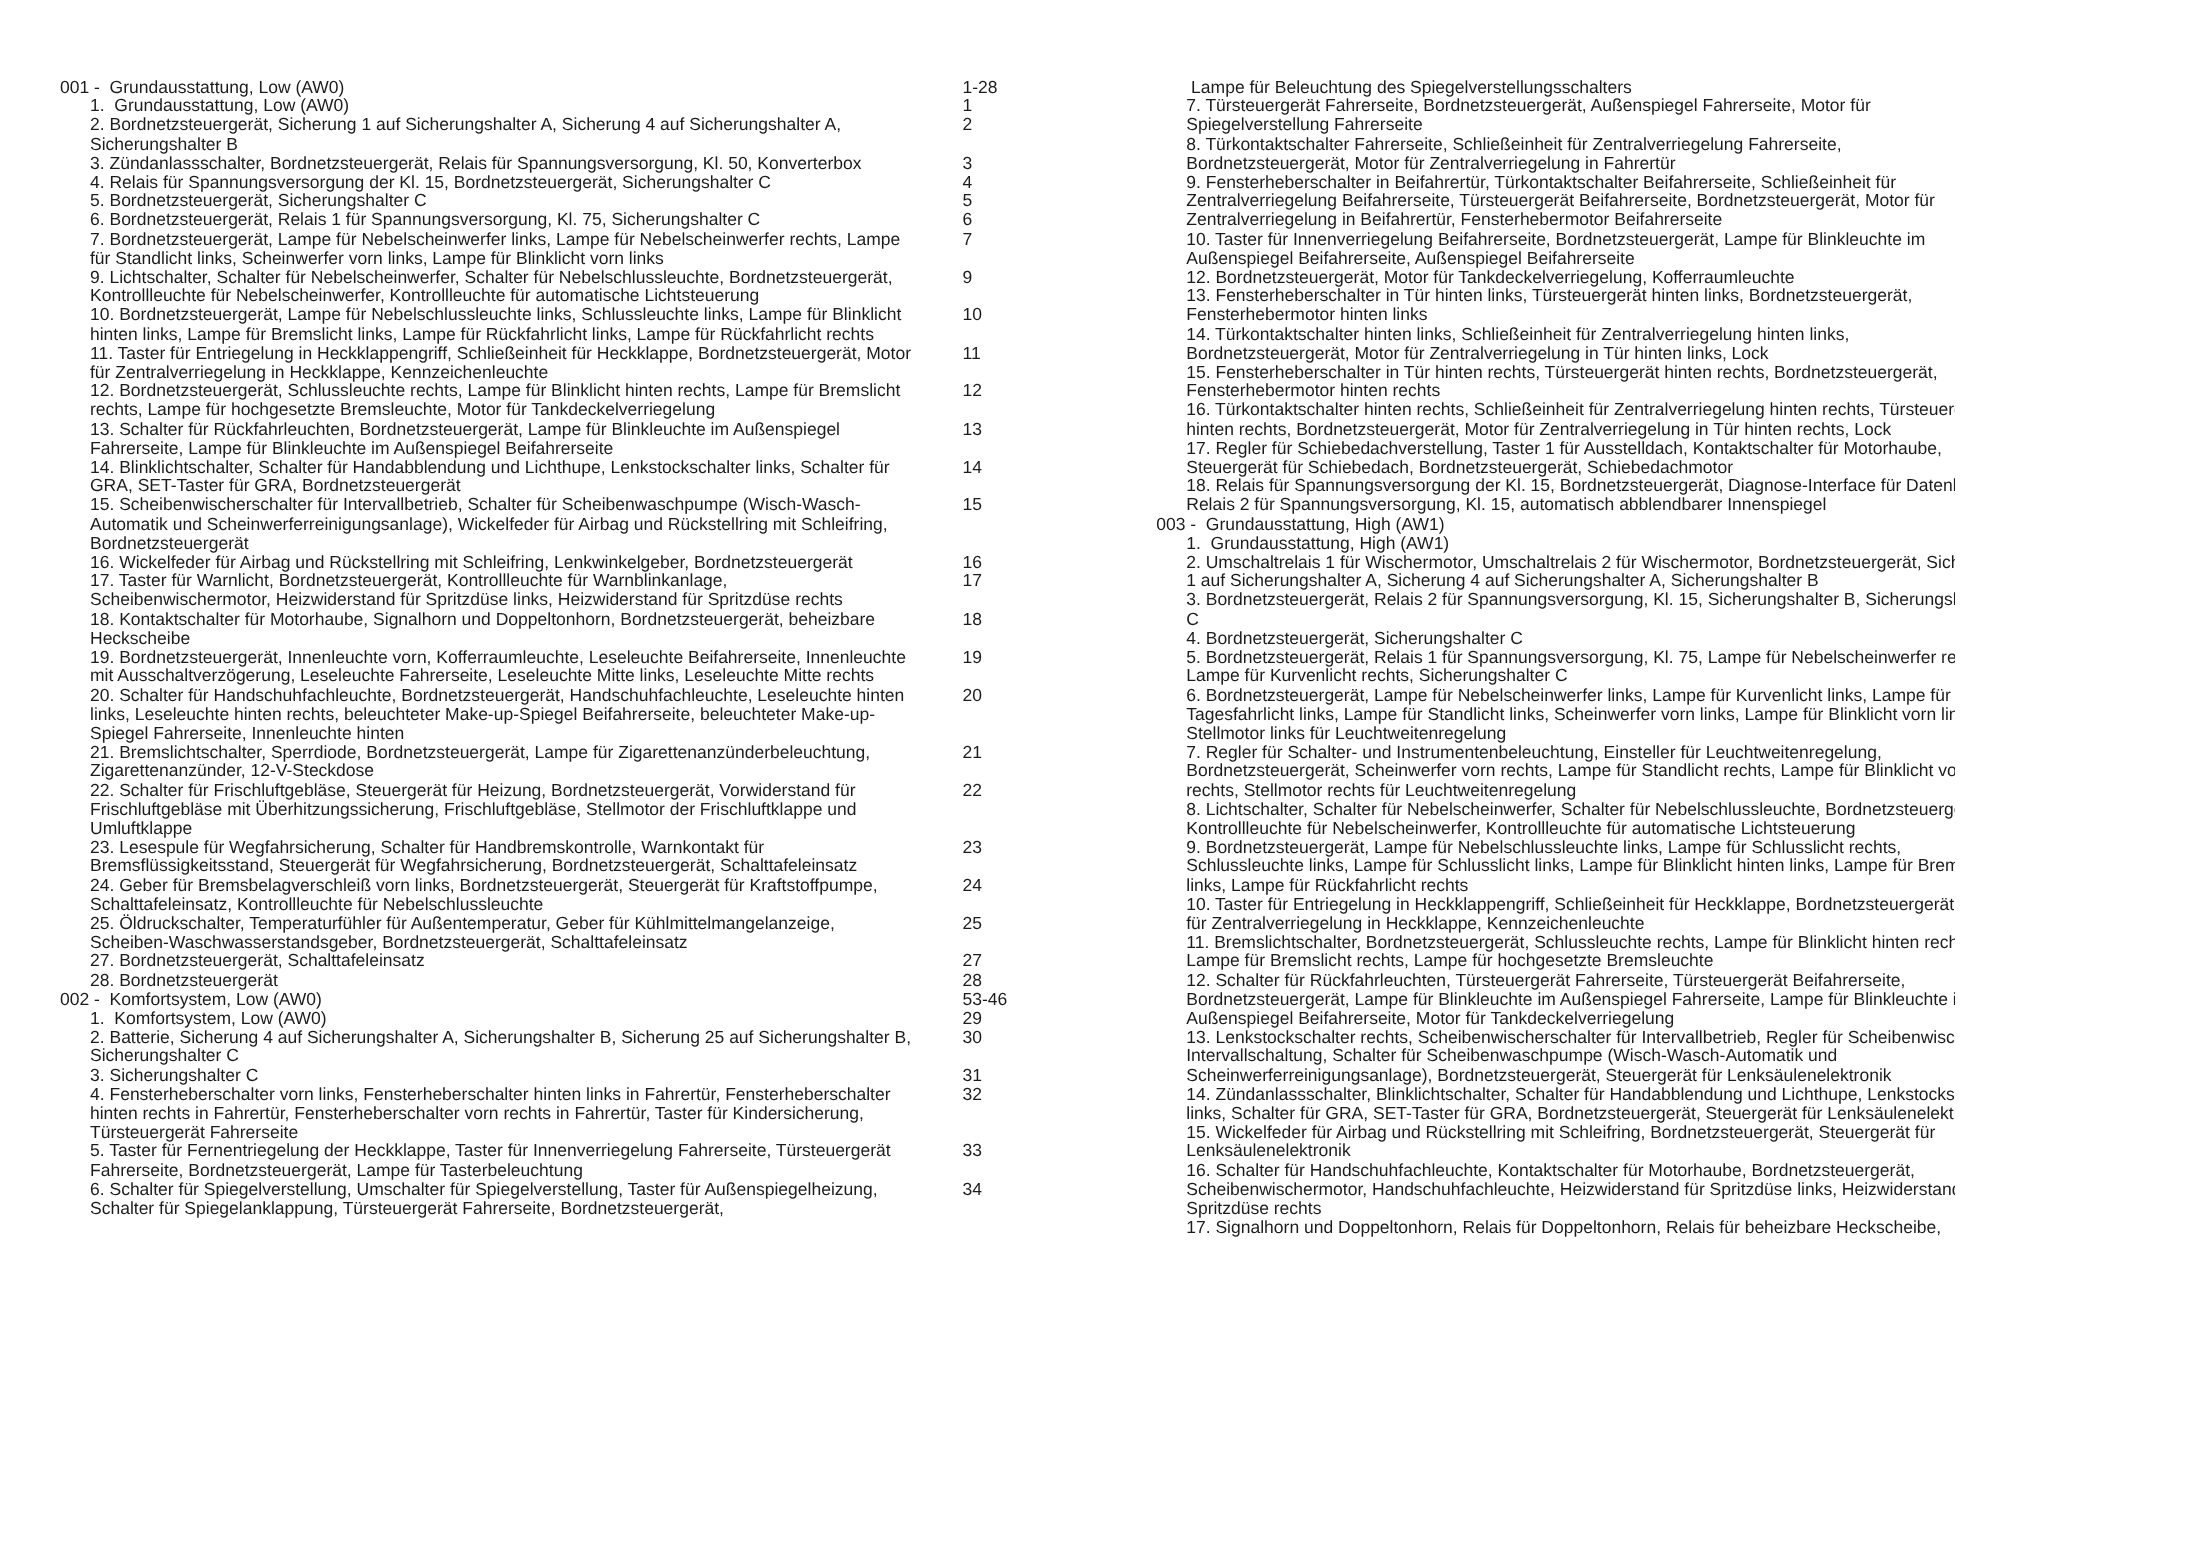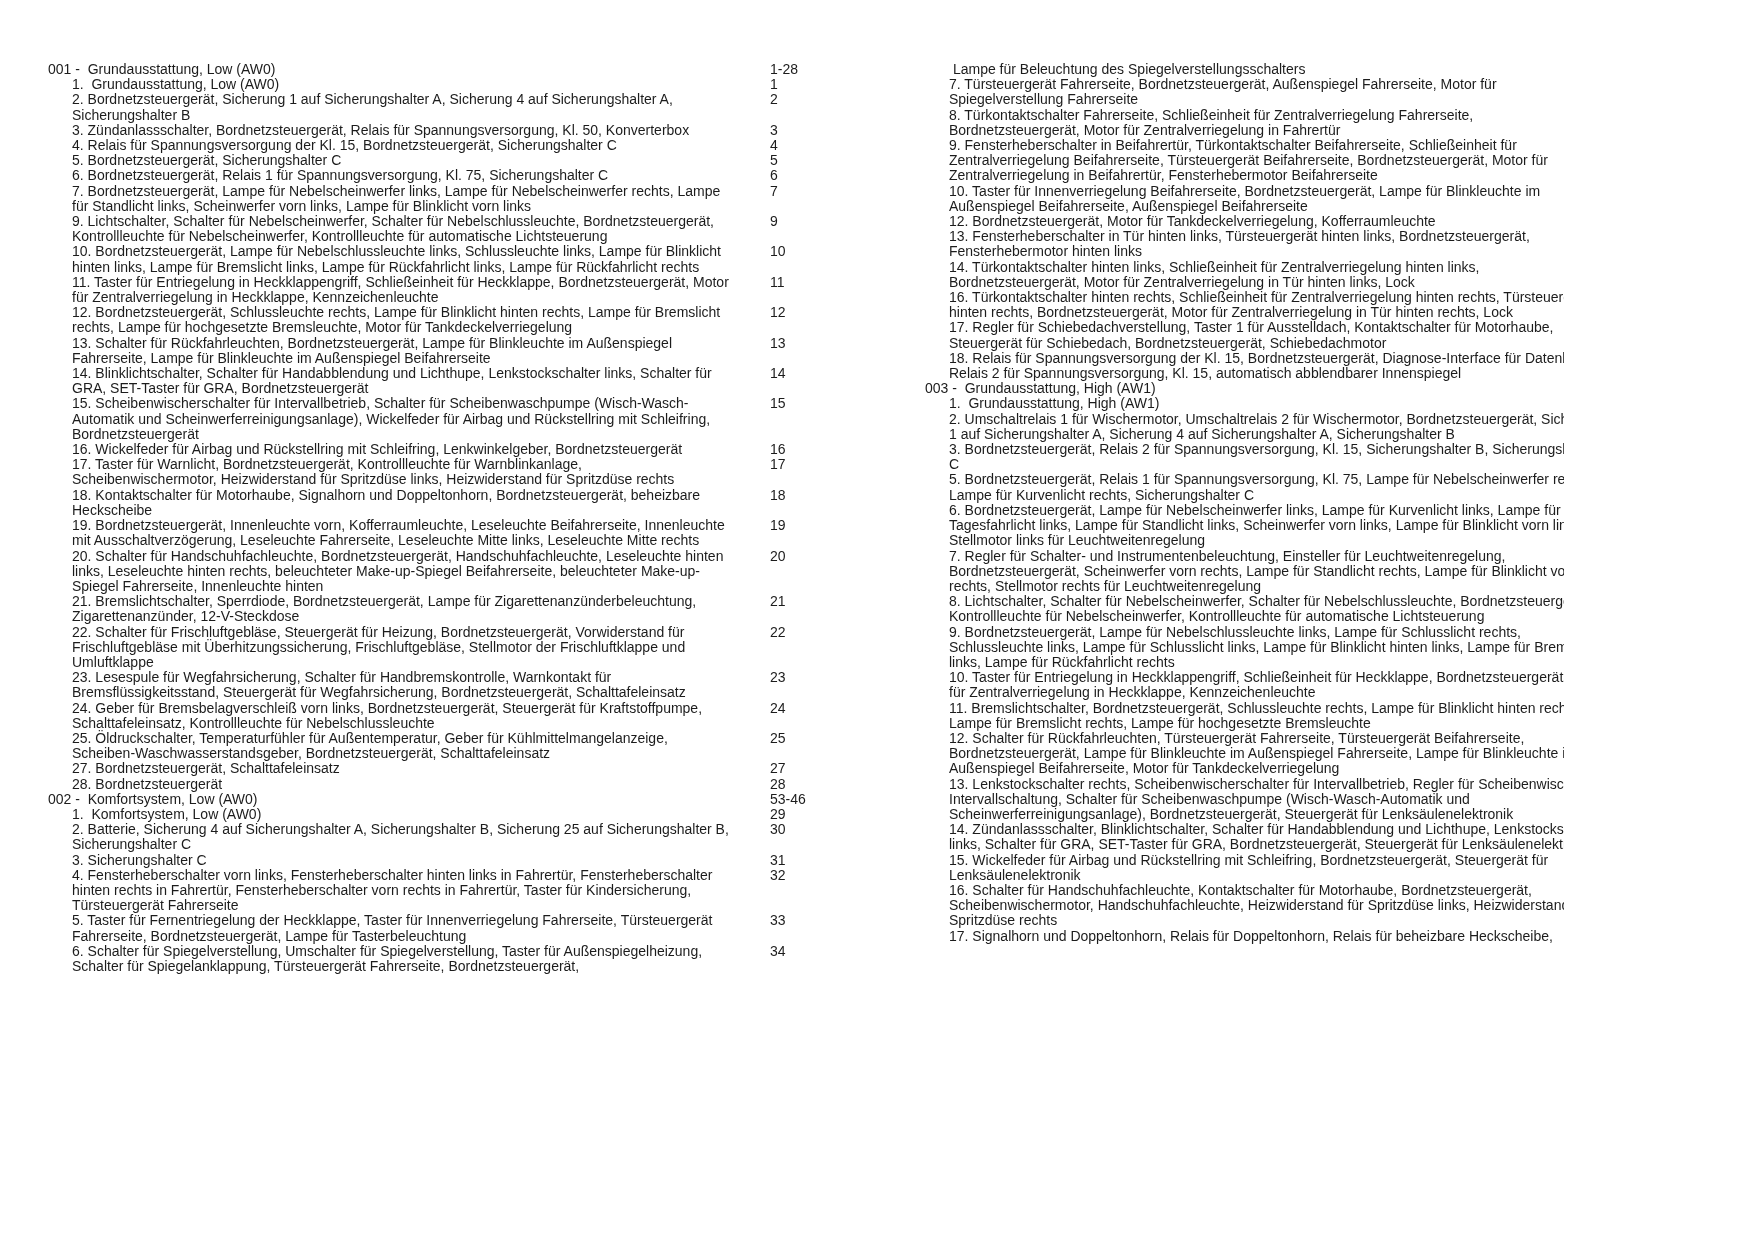--- a/index.html
+++ b/index.html
@@ -208,20 +208,21 @@
       </div>
       <div class="row item">
         <span class="txt">13. Fensterheberschalter in Tür hinten links, Türsteuergerät hinten links, Bordnetzsteuergerät, Fensterhebermotor hinten links</span>
         <span class="num">41</span>
       </div>
       <div class="row item">
         <span class="txt">14. Türkontaktschalter hinten links, Schließeinheit für Zentralverriegelung hinten links, Bordnetzsteuergerät, Motor für Zentralverriegelung in Tür hinten links, Lock</span>
         <span class="num">42</span>
       </div>
       <div class="row item">
+        <span class="txt">15. Fensterheberschalter in Tür hinten rechts, Türsteuergerät hinten rechts, Bordnetzsteuergerät, Fensterhebermotor hinten rechts</span>
         <span class="num">43</span>
       </div>
       <div class="row item">
         <span class="txt">16. Türkontaktschalter hinten rechts, Schließeinheit für Zentralverriegelung hinten rechts, Türsteuergerät hinten rechts, Bordnetzsteuergerät, Motor für Zentralverriegelung in Tür hinten rechts, Lock</span>
         <span class="num">44</span>
       </div>
       <div class="row item">
         <span class="txt">17. Regler für Schiebedachverstellung, Taster 1 für Ausstelldach, Kontaktschalter für Motorhaube, Steuergerät für Schiebedach, Bordnetzsteuergerät, Schiebedachmotor</span>
         <span class="num">45</span>
       </div>
@@ -239,20 +240,21 @@
       </div>
       <div class="row item">
         <span class="txt">2. Umschaltrelais 1 für Wischermotor, Umschaltrelais 2 für Wischermotor, Bordnetzsteuergerät, Sicherung 1 auf Sicherungshalter A, Sicherung 4 auf Sicherungshalter A, Sicherungshalter B</span>
         <span class="num">48</span>
       </div>
       <div class="row item">
         <span class="txt">3. Bordnetzsteuergerät, Relais 2 für Spannungsversorgung, Kl. 15, Sicherungshalter B, Sicherungshalter C</span>
         <span class="num">49</span>
       </div>
       <div class="row item">
+        <span class="txt">4. Bordnetzsteuergerät, Sicherungshalter C</span>
         <span class="num">50</span>
       </div>
       <div class="row item">
         <span class="txt">5. Bordnetzsteuergerät, Relais 1 für Spannungsversorgung, Kl. 75, Lampe für Nebelscheinwerfer rechts, Lampe für Kurvenlicht rechts, Sicherungshalter C</span>
         <span class="num">51</span>
       </div>
       <div class="row item">
         <span class="txt">6. Bordnetzsteuergerät, Lampe für Nebelscheinwerfer links, Lampe für Kurvenlicht links, Lampe für Tagesfahrlicht links, Lampe für Standlicht links, Scheinwerfer vorn links, Lampe für Blinklicht vorn links, Stellmotor links für Leuchtweitenregelung</span>
         <span class="num">52</span>
       </div>

